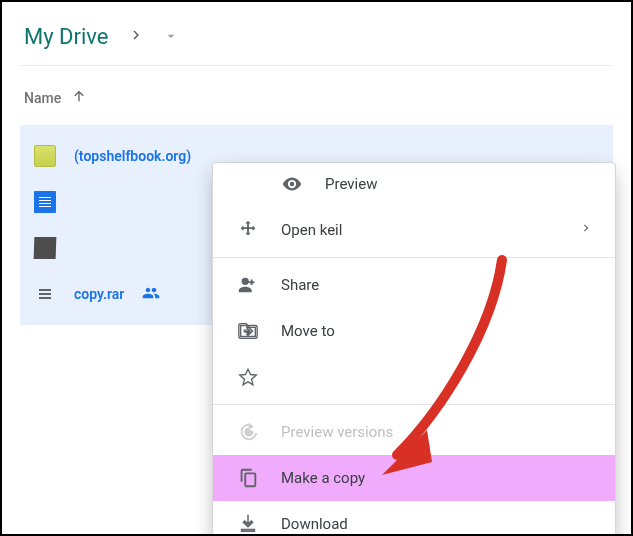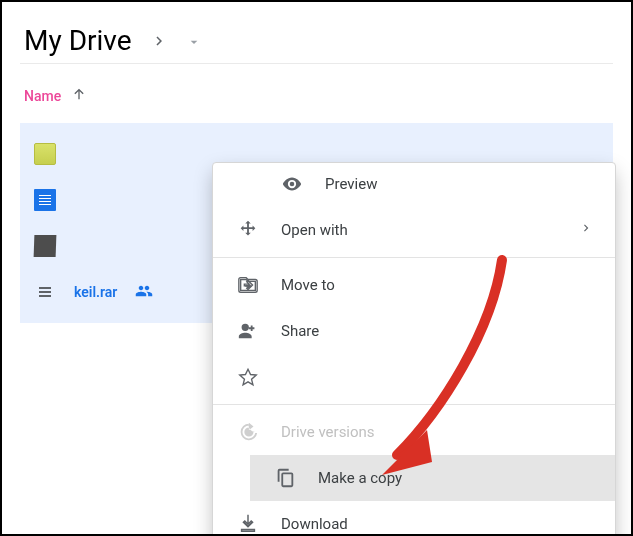--- a/index.html
+++ b/index.html
@@ -12,34 +12,34 @@
     position: relative;
     border: 2px solid #000;
   }
   .inner {
     padding: 8px 18px 0 18px;
   }
   .breadcrumb {
     display: flex;
     align-items: center;
     gap: 18px;
-    padding: 14px 4px 6px 4px;
+    padding: 14px 4px 16px 4px;
     border-bottom: 1px solid #eaeaea;
-    font-size: 28px;
-    color: #000000;
+    font-size: 22px;
+    color: #0f766e;
   }
   .bc-item { display: flex; align-items: center; gap: 10px; }
   .bc-chevron svg { width: 18px; height: 18px; fill: #5f6368; }
   .bc-drop svg { width: 16px; height: 16px; fill: #9aa0a6; }
   .col-header {
     display: flex;
     align-items: center;
     gap: 10px;
     padding: 22px 0 14px 4px;
-    color: #ec4899;
+    color: #737373;
     font-size: 14px;
     font-weight: 500;
   }
   .col-header .arrow svg { width: 16px; height: 16px; fill: #5f6368; }
   .files {
     margin: 4px 0 0 0;
     background: #e8f0fe;
     padding: 8px 0 8px 0;
   }
   .file-row {
@@ -79,21 +79,21 @@
     align-items: center;
     gap: 22px;
     padding: 12px 22px 12px 24px;
     min-height: 44px;
     cursor: pointer;
   }
   .ctx-item .ci-icon { width: 22px; height: 22px; flex: 0 0 22px; display:flex; align-items:center; justify-content:center; }
   .ctx-item .ci-icon svg { width: 22px; height:22px; fill:#5f6368; }
   .ctx-item .ci-label { flex: 1 1 auto; }
   .ctx-item .ci-sub svg { width:14px; height:14px; fill:#5f6368;}
-  .ctx-item.hover { background: #e5e5e5; margin-left: 37px; }
+  .ctx-item.hover { background: #f0abfc; }
   .ctx-item.disabled { color: #c0c0c0; }
   .ctx-item.disabled .ci-icon svg { fill: #cfcfcf; }
   .ctx-sep { height: 1px; background: #e3e3e3; margin: 4px 0; }
   .ctx-first { padding-top: 10px; margin-left: 44px; }
   
   .arrow-anno {
     position: absolute;
     left: 340px;
     top: 248px;
     width: 200px;
@@ -129,34 +129,35 @@
     <span class="arrow">
       <svg viewBox="0 0 24 24">
           <path d="M11 20V8l-4.5 4.5L5 11l7-7 7 7-1.5 1.5L13 8v12z"></path>
         </svg>
     </span>
   </div>
 
   <div class="files">
     <div class="file-row">
       <span class="fico file-ico-zip"></span>
+      <span>(topshelfbook.org)</span>
     </div>
     <div class="file-row">
       <span class="fico file-ico-doc"></span>
     </div>
     <div class="file-row dark-label">
       <span class="fico file-ico-img"></span>
     </div>
     <div class="file-row">
       <span class="fico file-ico-rar">
           <span></span>
           <span></span>
           <span></span>
         </span>
-      <span>keil.rar</span>
+      <span>copy.rar</span>
       <span class="shared-icon">
         <svg viewBox="0 0 24 24">
             <path d="M16 11c1.66 0 3-1.34 3-3s-1.34-3-3-3-3 1.34-3 3 1.34 3 3 3zM8 11c1.66 0 3-1.34 3-3S9.66 5 8 5 5 6.34 5 8s1.34 3 3 3zm0 2c-2.33 0-7 1.17-7 3.5V19h14v-2.5C15 14.17 10.33 13 8 13zm8 0c-.29 0-.62.02-.97.05C16.5 14 17.5 15.2 17.5 16.5V19H23v-2.5c0-2.33-4.67-3.5-7-3.5z"></path>
           </svg>
       </span>
     </div>
   </div>
 </div>
 
 <div class="ctx">
@@ -167,61 +168,61 @@
         </svg>
     </span>
     <span class="ci-label">Preview</span>
   </div>
   <div class="ctx-item">
     <span class="ci-icon">
       <svg viewBox="0 0 24 24">
           <path d="M12 2l3 3h-2v4h4V7l3 3-3 3v-2h-4v4h2l-3 3-3-3h2v-4H7v2l-3-3 3-3v2h4V5H9l3-3z"></path>
         </svg>
     </span>
-    <span class="ci-label">Open with</span>
+    <span class="ci-label">Open keil</span>
     <span class="ci-sub">
       <svg viewBox="0 0 24 24">
           <path d="M8.6 16.6 13.2 12 8.6 7.4 10 6l6 6-6 6z"></path>
         </svg>
     </span>
   </div>
   <div class="ctx-sep"></div>
+  <div class="ctx-item">
+    <span class="ci-icon">
+      <svg viewBox="0 0 24 24">
+          <path d="M9 12a4 4 0 1 0 0-8 4 4 0 0 0 0 8zm0 2c-3 0-7 1.5-7 4v2h14v-2c0-2.5-4-4-7-4zm10-6h-2V6h-2v2h-2v2h2v2h2v-2h2V8z"></path>
+        </svg>
+    </span>
+    <span class="ci-label">Share</span>
+  </div>
   <div class="ctx-item">
     <span class="ci-icon">
       <svg viewBox="0 0 24 24">
           <path d="M20 6h-8l-2-2H4a2 2 0 0 0-2 2v12a2 2 0 0 0 2 2h16a2 2 0 0 0 2-2V8a2 2 0 0 0-2-2zm-8 11l-1.4-1.4 2.6-2.6H8v-2h5.2l-2.6-2.6L12 7l5 5-5 5z" fill="none" stroke="#5f6368" stroke-width="1.5"></path>
           <path d="M4 6h6l2 2h8v10H4z" fill="none" stroke="#5f6368" stroke-width="1.5"></path>
           <path d="M12 16l4-3-4-3v2H9v2h3z"></path>
         </svg>
     </span>
     <span class="ci-label">Move to</span>
   </div>
   <div class="ctx-item">
     <span class="ci-icon">
       <svg viewBox="0 0 24 24">
-          <path d="M9 12a4 4 0 1 0 0-8 4 4 0 0 0 0 8zm0 2c-3 0-7 1.5-7 4v2h14v-2c0-2.5-4-4-7-4zm10-6h-2V6h-2v2h-2v2h2v2h2v-2h2V8z"></path>
-        </svg>
-    </span>
-    <span class="ci-label">Share</span>
-  </div>
-  <div class="ctx-item">
-    <span class="ci-icon">
-      <svg viewBox="0 0 24 24">
           <path d="M12 17.3l-5.4 3.3 1.5-6.1L3 9.8l6.2-.5L12 3.5l2.8 5.8 6.2.5-5.1 4.7 1.5 6.1z" fill="none" stroke="#5f6368" stroke-width="1.5"></path>
         </svg>
     </span>
   </div>
   <div class="ctx-sep"></div>
   <div class="ctx-item disabled">
     <span class="ci-icon">
       <svg viewBox="0 0 24 24">
           <path d="M13 3a9 9 0 1 0 8.94 10H19.9A7 7 0 1 1 13 5V2l5 4-5 4V7a5 5 0 1 0 5 5h2A7 7 0 0 1 13 3zm-1 5v5l4 2 .8-1.4L13 12V8z"></path>
         </svg>
     </span>
-    <span class="ci-label">Drive versions</span>
+    <span class="ci-label">Preview versions</span>
   </div>
   <div class="ctx-item hover">
     <span class="ci-icon">
       <svg viewBox="0 0 24 24">
           <path d="M16 2H6a2 2 0 0 0-2 2v12h2V4h10V2zm3 4H10a2 2 0 0 0-2 2v12a2 2 0 0 0 2 2h9a2 2 0 0 0 2-2V8a2 2 0 0 0-2-2zm0 14H10V8h9v12z"></path>
         </svg>
     </span>
     <span class="ci-label">Make a copy</span>
   </div>
   <div class="ctx-item">

